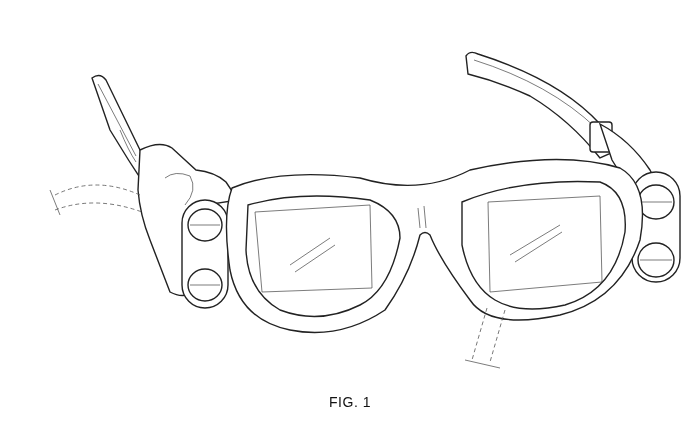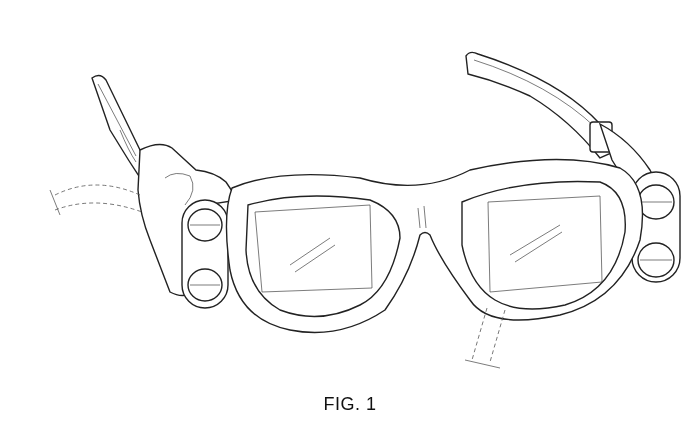--- a/index.html
+++ b/index.html
@@ -1,18 +1,18 @@
 <!DOCTYPE html>
 <html><head>
 <meta charset="utf-8">
 <style>
   html,body{margin:0;padding:0;background:#ffffff;}
   body{width:700px;height:430px;position:relative;overflow:hidden;font-family:"Liberation Sans",sans-serif;}
   #drawing{position:absolute;left:0;top:0;width:700px;height:430px;}
-  .caption{position:absolute;left:0;width:700px;top:394px;text-align:center;font-size:18px;color:#111;letter-spacing:0.5px;}
+  .caption{position:absolute;left:0;width:700px;top:394px;text-align:center;font-size:14px;color:#111;letter-spacing:0.5px;}
   .thin{fill:none;stroke:#444;stroke-width:0.7;}
   .dash{fill:none;stroke:#555;stroke-width:0.8;stroke-dasharray:4 3;}
   .fillw{fill:#fff;stroke:#222;stroke-width:1.4;}
 </style>
 </head>
 <body>
 
 <svg id="drawing" viewBox="0 0 700 430" xmlns="http://www.w3.org/2000/svg">
 
   <g>

